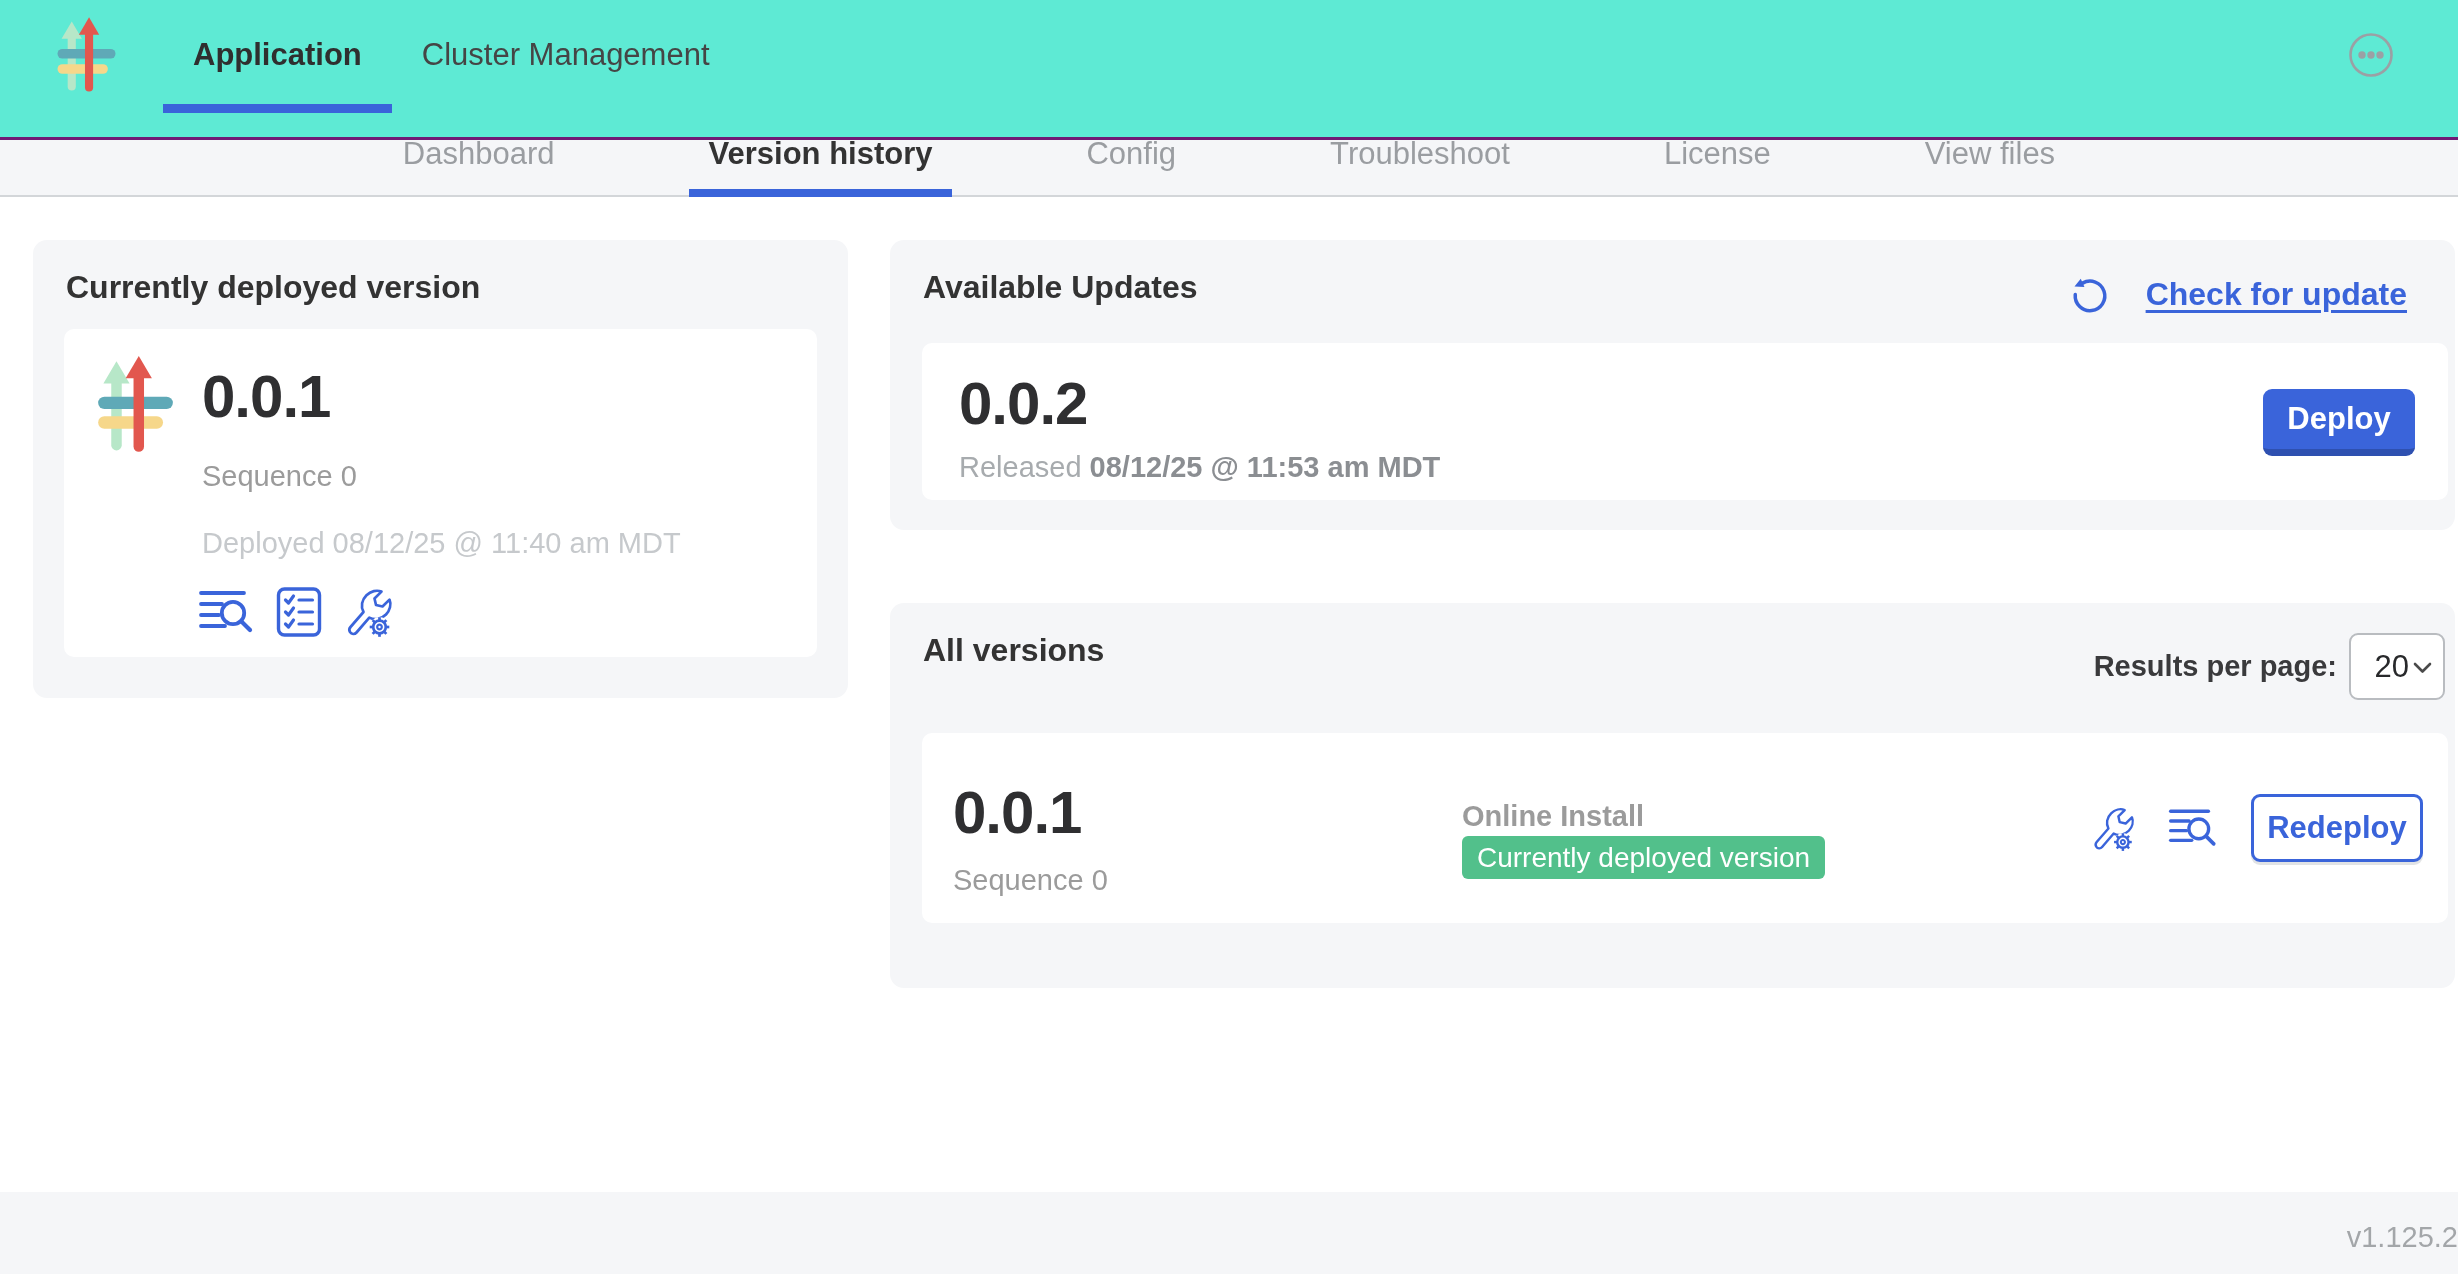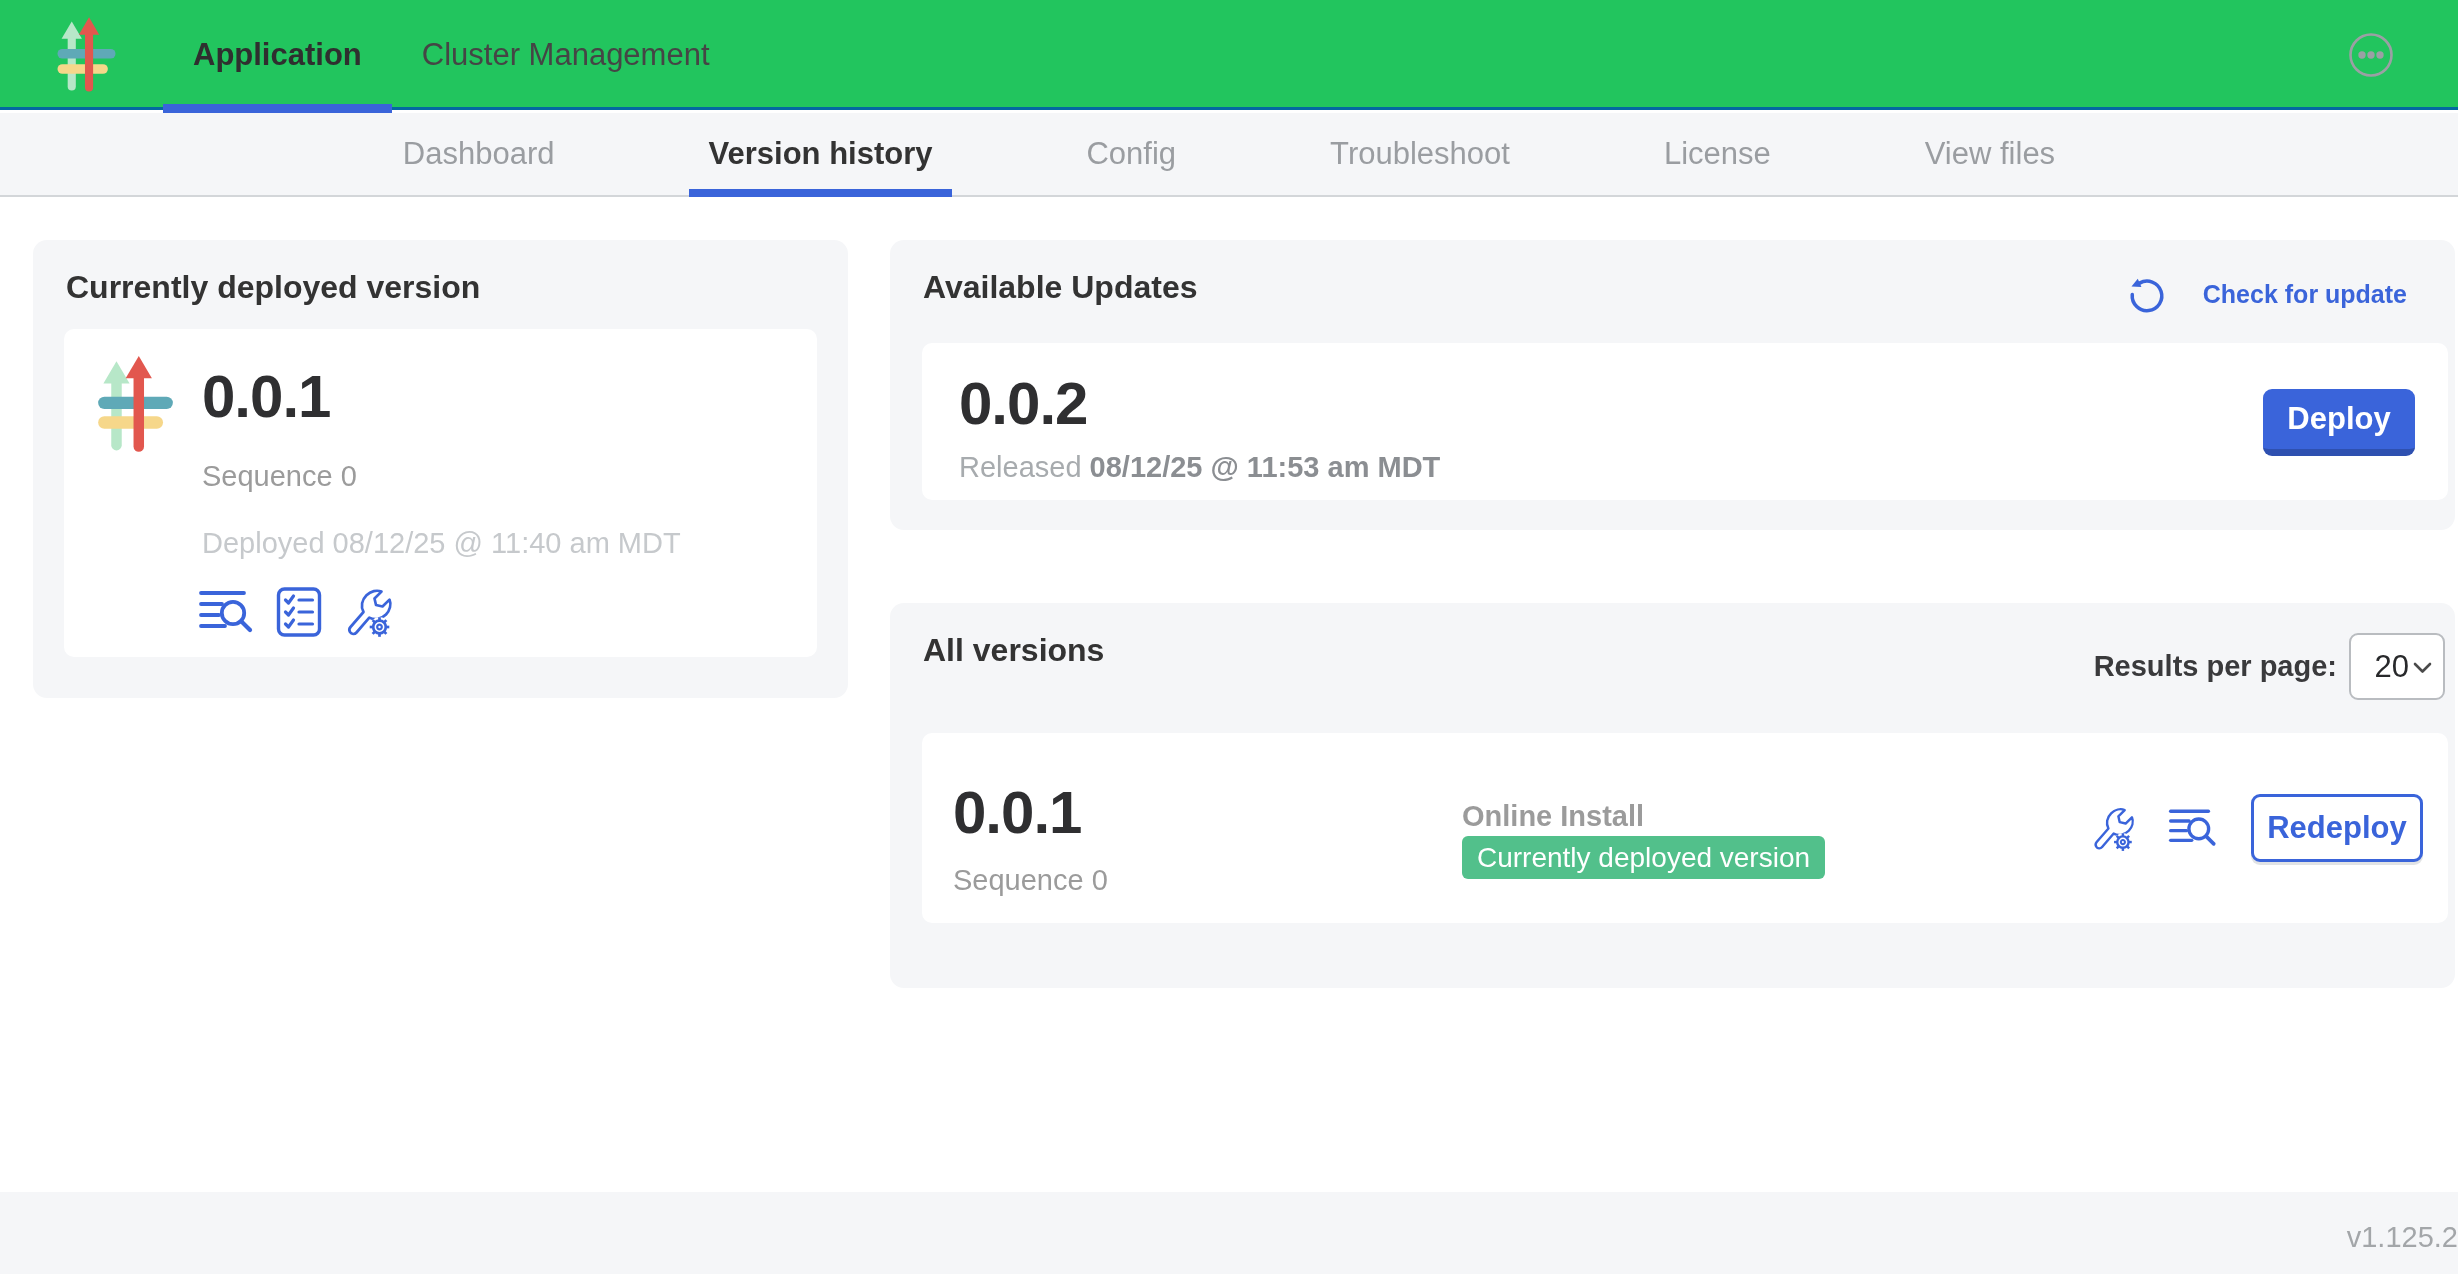--- a/index.html
+++ b/index.html
@@ -10,21 +10,21 @@
     --nav-gray:#9a9da1;
     --panel:#f5f6f8;
     --green:#52c08b;
   }
   *{margin:0;padding:0;box-sizing:border-box;}
   html,body{background:#e9e9e9;}
   body{font-family:"Liberation Sans", sans-serif;}
   .screen{position:relative;width:2458px;height:1274px;background:#fff;overflow:hidden;}
 
   
-  .header{position:absolute;top:0;left:0;right:0;height:110px;background:#22c55e;border-bottom:3px solid #0369a1;z-index:5;}
+  .header{position:absolute;top:0;left:0;right:0;height:140px;background:#5eead4;border-bottom:3px solid #701a75;z-index:5;}
   .logo-header{position:absolute;left:57px;top:17px;width:59px;height:76px;}
   .header-tabs{position:absolute;left:163px;top:0;height:110px;display:flex;}
   .htab{position:relative;display:flex;align-items:center;padding:0 30px;font-size:31px;color:#454545;font-weight:500;cursor:pointer;white-space:nowrap;}
   .htab.active{color:#2f2f2f;font-weight:600;}
   .htab .tab-underline{display:none;}
   .htab.active .tab-underline{display:block;position:absolute;left:0;right:0;bottom:-3px;height:9px;background:var(--blue);}
   .menu-btn{position:absolute;right:64px;top:32px;width:46px;height:46px;cursor:pointer;}
 
   
   .subnav{position:absolute;top:113px;left:0;right:0;height:84px;background:var(--panel);border-bottom:2px solid #d3d6d9;display:flex;justify-content:center;gap:24px;}
@@ -46,21 +46,21 @@
   .logo-card{position:absolute;left:30px;top:27px;width:83px;height:97px;}
   .d-version{position:absolute;left:138px;top:38px;}
   .d-seq{position:absolute;left:138px;top:133px;font-size:29px;color:var(--gray-text);line-height:1;}
   .d-date{position:absolute;left:138px;top:200px;font-size:29px;color:#c6c9cc;line-height:1;}
   .d-icons{position:absolute;left:134px;top:256px;display:flex;align-items:center;gap:20px;color:var(--blue);}
   .action-icon{cursor:pointer;display:block;}
 
   
   .card-au{left:890px;top:41px;width:1565px;height:290px;}
   .check-link{position:absolute;right:48px;top:33px;display:flex;align-items:center;gap:12px;cursor:pointer;color:var(--blue);}
-  .check-link .link-text{font-size:25px;font-weight:700;text-underline-offset:5px;line-height:1;margin-left:24px;}
+  .check-link .link-text{font-size:32px;font-weight:700;text-decoration:underline;text-underline-offset:5px;line-height:1;margin-left:24px;}
   .au-inner{left:32px;top:103px;width:1526px;height:157px;}
   .au-version{position:absolute;left:37px;top:31px;}
   .released{position:absolute;left:37px;top:110px;font-size:29px;color:#a7abae;line-height:1;text-align:center;}
   .released .rel-date{color:#8b8e92;font-weight:700;}
   .deploy-btn{position:absolute;right:33px;top:46px;width:152px;height:67px;background:var(--blue);border:none;border-bottom:7px solid #2e50b0;border-radius:9px;color:#fff;font-size:31px;font-weight:700;display:flex;align-items:center;justify-content:center;cursor:pointer;font-family:inherit;}
 
   
   .card-av{left:890px;top:404px;width:1565px;height:385px;}
   .rpp{position:absolute;right:10px;top:30px;display:flex;align-items:center;gap:12px;}
   .rpp-label{font-size:29px;font-weight:600;color:#3a3a3c;line-height:1;}

